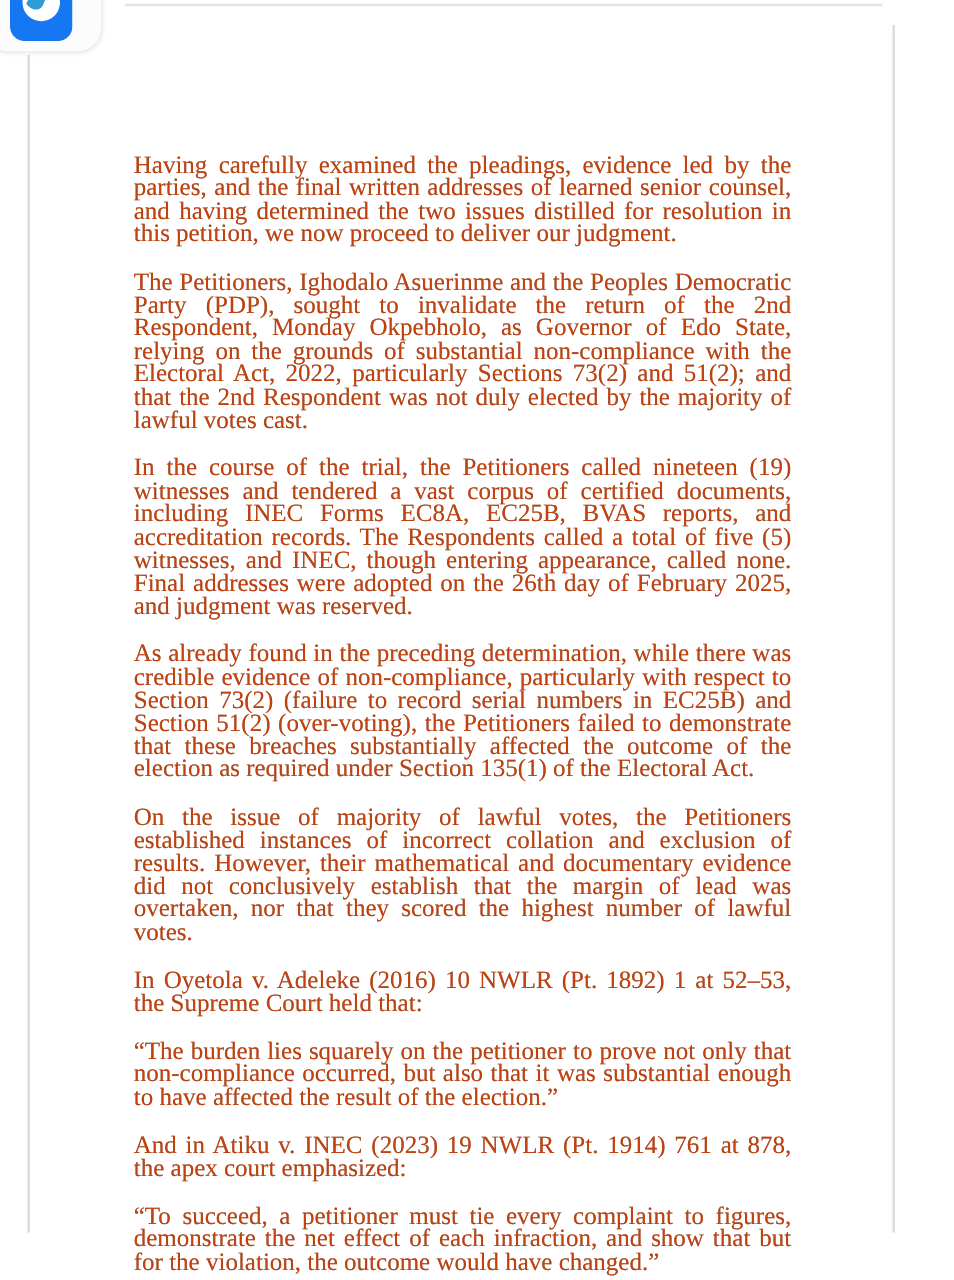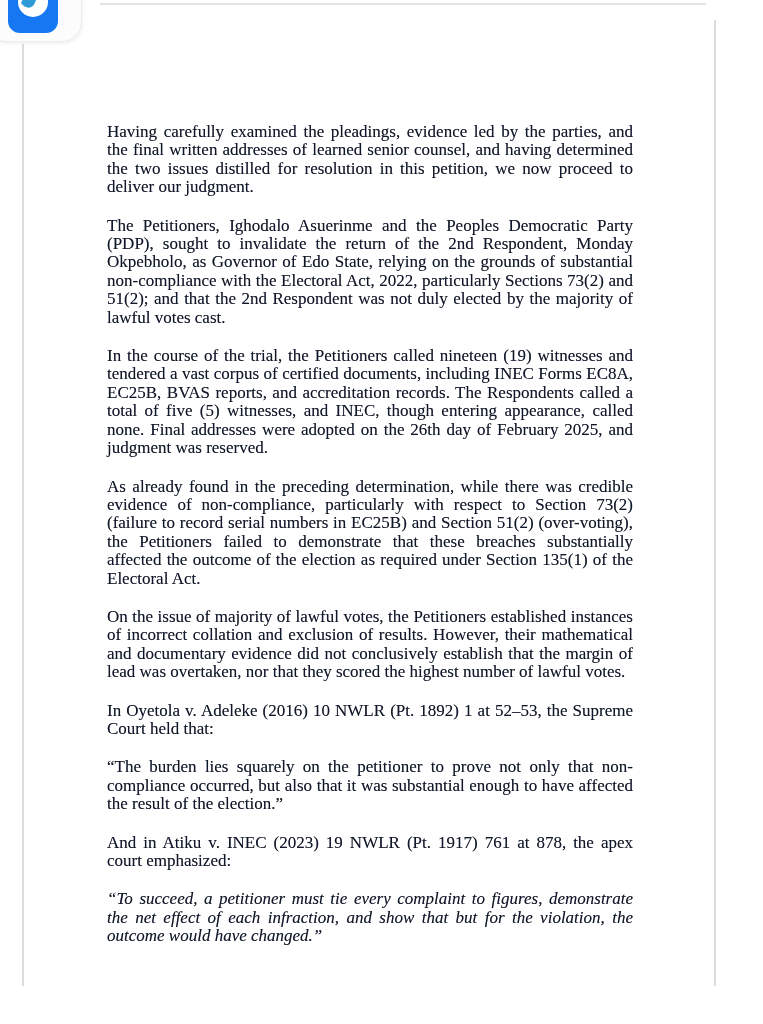--- a/index.html
+++ b/index.html
@@ -40,29 +40,29 @@
   .app-icon {
     position: absolute; left: 8px; top: -17px;
     width: 50px; height: 50px;
     cursor: pointer;
   }
 
   
   .doc-text {
     position: absolute; left: 107px; top: 123px;
     width: 526px;
-    color: #0f172a;
-    font-size: 17px;
+    color: #c2410c;
+    font-size: 20px;
     line-height: 18.4px;
     text-align: justify;
     text-shadow: 0 0 0.5px rgba(70,70,70,0.55);
   }
   .doc-text p { margin-bottom: 20px; }
   .doc-text p.quote-italic { }
-  .doc-text p:last-child { margin-bottom: 0; font-style: italic; }
+  .doc-text p:last-child { margin-bottom: 0; }
 </style>
 </head>
 <body>
 
 <div class="stage">
 
   <div class="top-edge-line"></div>
   <div class="right-edge-line"></div>
   <div class="left-edge-line"></div>
 
@@ -77,17 +77,17 @@
   </div>
 
   <div class="doc-text">
     <p class="body">Having carefully examined the pleadings, evidence led by the parties, and the final written addresses of learned senior counsel, and having determined the two issues distilled for resolution in this petition, we now proceed to deliver our judgment.</p>
     <p class="body">The Petitioners, Ighodalo Asuerinme and the Peoples Democratic Party (PDP), sought to invalidate the return of the 2nd Respondent, Monday Okpebholo, as Governor of Edo State, relying on the grounds of substantial non-compliance with the Electoral Act, 2022, particularly Sections 73(2) and 51(2); and that the 2nd Respondent was not duly elected by the majority of lawful votes cast.</p>
     <p class="body">In the course of the trial, the Petitioners called nineteen (19) witnesses and tendered a vast corpus of certified documents, including INEC Forms EC8A, EC25B, BVAS reports, and accreditation records. The Respondents called a total of five (5) witnesses, and INEC, though entering appearance, called none. Final addresses were adopted on the 26th day of February 2025, and judgment was reserved.</p>
     <p class="body">As already found in the preceding determination, while there was credible evidence of non-compliance, particularly with respect to Section 73(2) (failure to record serial numbers in EC25B) and Section 51(2) (over-voting), the Petitioners failed to demonstrate that these breaches substantially affected the outcome of the election as required under Section 135(1) of the Electoral Act.</p>
     <p class="body">On the issue of majority of lawful votes, the Petitioners established instances of incorrect collation and exclusion of results. However, their mathematical and documentary evidence did not conclusively establish that the margin of lead was overtaken, nor that they scored the highest number of lawful votes.</p>
     <p class="body">In Oyetola v. Adeleke (2016) 10 NWLR (Pt. 1892) 1 at 52–53, the Supreme Court held that:</p>
     <p class="quote-italic">“The burden lies squarely on the petitioner to prove not only that non-compliance occurred, but also that it was substantial enough to have affected the result of the election.”</p>
-    <p class="body">And in Atiku v. INEC (2023) 19 NWLR (Pt. 1917) 761 at 878, the apex court emphasized:</p>
+    <p class="body">And in Atiku v. INEC (2023) 19 NWLR (Pt. 1914) 761 at 878, the apex court emphasized:</p>
     <p class="quote">“To succeed, a petitioner must tie every complaint to figures, demonstrate the net effect of each infraction, and show that but for the violation, the outcome would have changed.”</p>
   </div>
 
 </div>
 
 </body></html>

